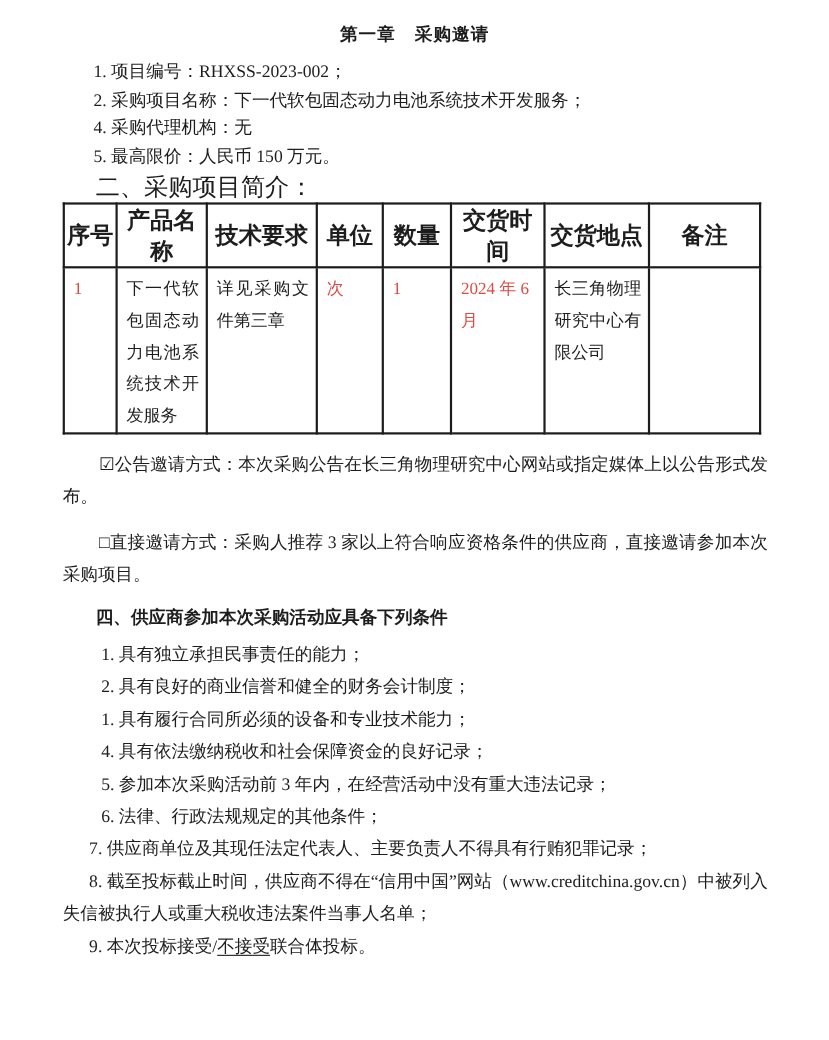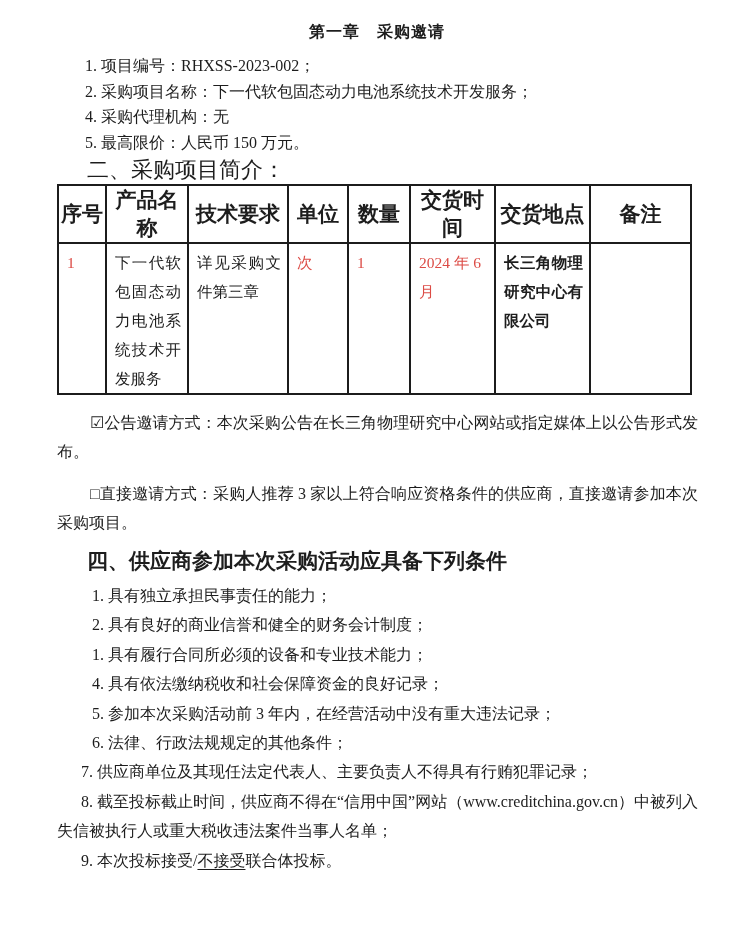--- a/index.html
+++ b/index.html
@@ -64,39 +64,39 @@
     line-height: 29px;
     padding: 4px 6px 0 8px;
     text-align: left;
   }
   table.spec td.justify {
     text-align: justify;
     text-align-last: left;
   }
   td.pad-prod { padding: 4px 8px 0 8px; }
   td.pad-tech { padding: 4px 7px 0 7px; }
-  td.pad-place { padding: 4px 11px 0 11px; font-weight: bold; }
+  td.pad-place { padding: 4px 11px 0 11px; }
   .red { color: var(--accent-red, #dc4b45); }
   .s3-heading {
     margin: 9px 0 0 30px;
     font-size: 16.5px;
     line-height: 23px;
   }
   .bold { font-weight: bold; }
   .para {
     margin-top: 13px;
     width: 641px;
     line-height: 29px;
     text-indent: 33px;
     text-align: justify;
     text-align-last: left;
   }
   .s4-heading {
     font-weight: bold;
-    font-size: 21px;
+    font-size: 16px;
     margin: 13px 0 0 30px;
     line-height: 23px;
   }
   .s4-items { margin-top: 8px; }
   .s4-item {
     width: 641px;
     line-height: 29.4px;
     font-size: 16px;
   }
   .s4-item.ind1 { margin-left: 35px; }

